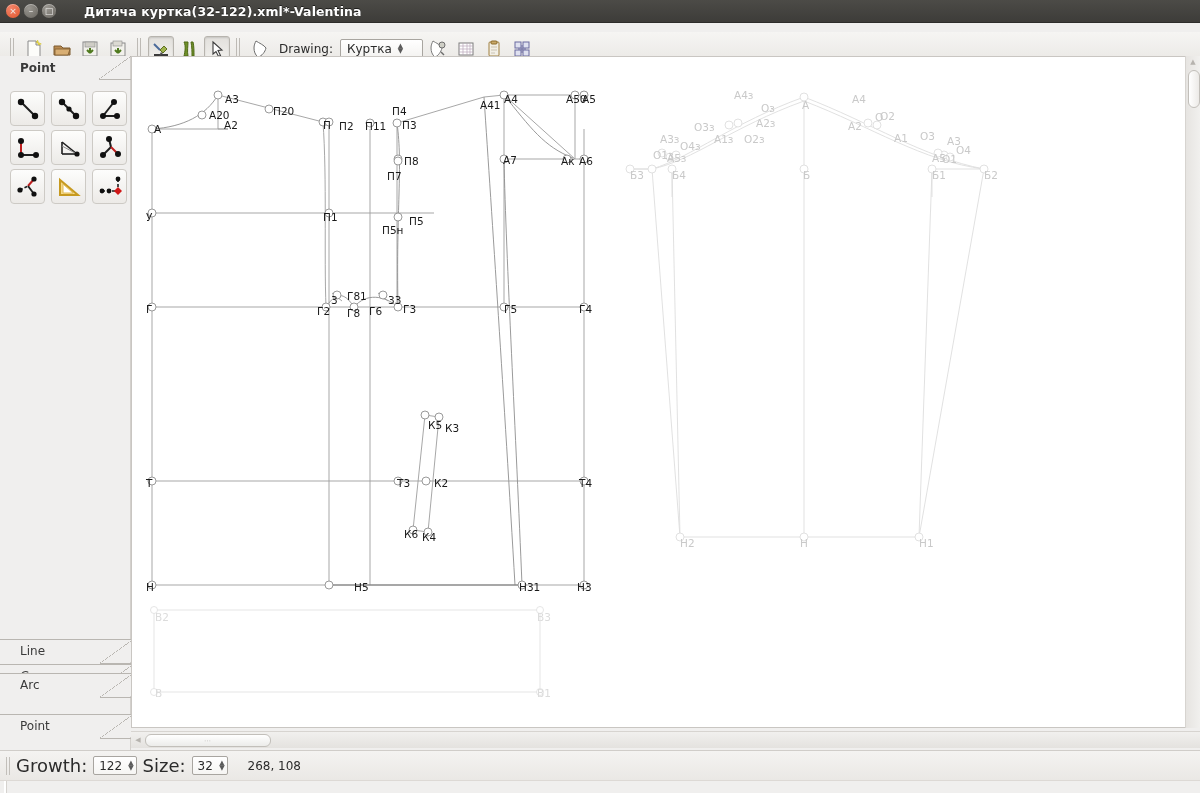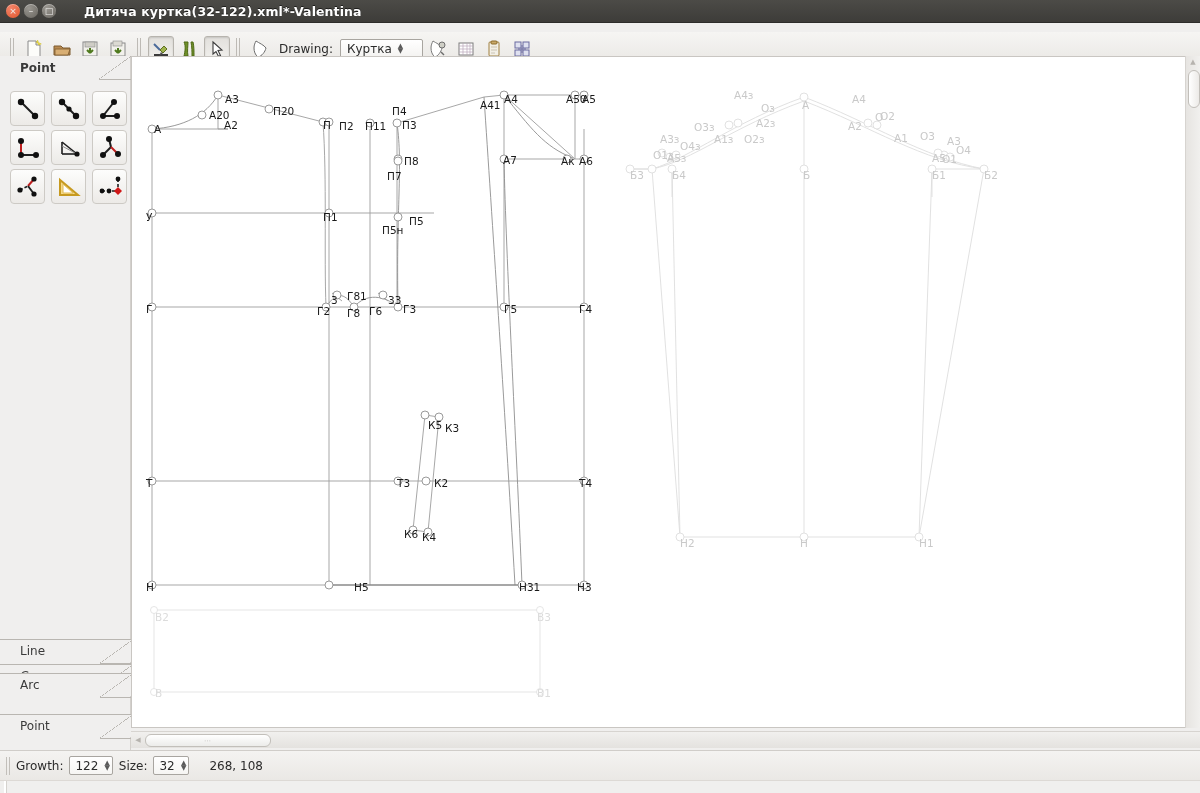--- a/index.html
+++ b/index.html
@@ -111,21 +111,21 @@
           display:flex;align-items:center;justify-content:center;}
 
   
   .statusbar{
     position:absolute;left:0;top:750px;width:1200px;height:30px;
     background:linear-gradient(#f4f3f1,#eae8e5);border-top:1px solid #d0cdc9;
     display:flex;align-items:center;gap:6px;padding-left:6px;box-sizing:border-box;
   }
   .sgrip{width:4px;height:18px;
          background:repeating-linear-gradient(to right,#c2bfba 0 1px,transparent 1px 3px);}
-  .slabel{font-size:12px;color:#2b2b2b;}
+  .slabel{font-size:18px;color:#2b2b2b;}
   .spinbox{
     height:19px;min-width:36px;border:1px solid #a8a5a0;border-radius:2px;
     background:linear-gradient(#ffffff,#f6f5f3);display:flex;align-items:center;
     justify-content:space-between;padding:0 2px 0 5px;box-sizing:border-box;font-size:12px;
   }
   .coords{margin-left:14px;font-size:12px;color:#2b2b2b;}
   .footer{position:absolute;left:0;top:780px;width:1200px;height:13px;background:#f0efee;
           border-top:1px solid #ddd9d5;}
   .lmark{position:absolute;left:4px;top:0;width:2px;height:13px;background:#ffffff;
          border-right:1px solid #d5d2ce;}

